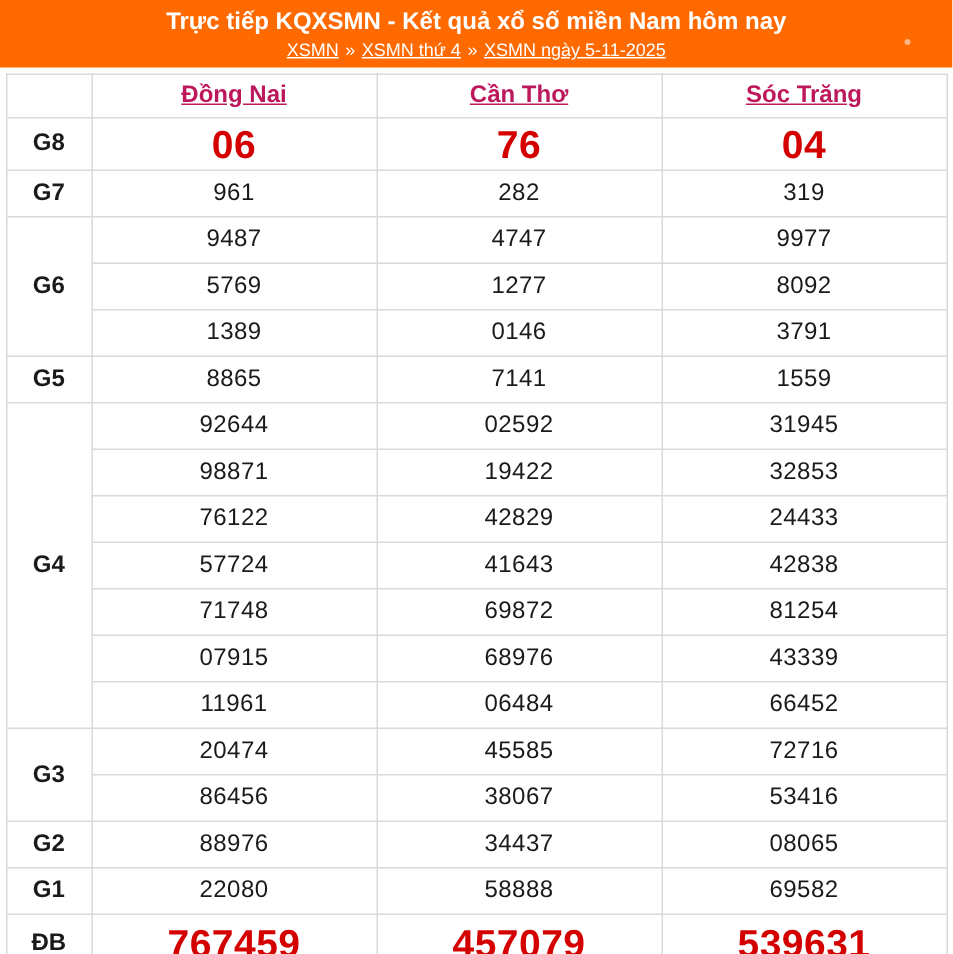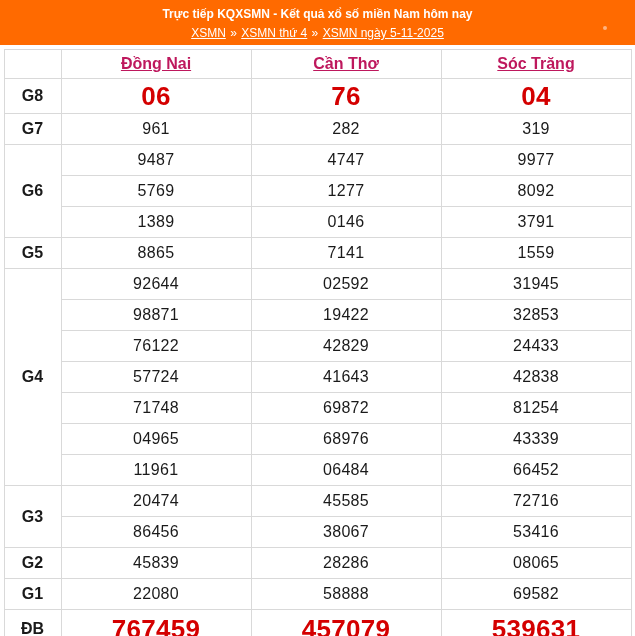--- a/index.html
+++ b/index.html
@@ -24,21 +24,21 @@
   .header {
     background: #ff6a00;
     color: #ffffff;
     text-align: center;
     padding: 6px 0 7px 0;
     height: 45px;
     box-sizing: border-box;
     position: relative;
   }
   .header-title {
-    font-size: 12px;
+    font-size: 16px;
     font-weight: bold;
     line-height: 17px;
     color: #ffffff;
   }
   .breadcrumb {
     font-size: 12px;
     line-height: 16px;
     margin-top: 2px;
     color: #ffffff;
   }
@@ -198,21 +198,21 @@
           <td class="num">57724</td>
           <td class="num">41643</td>
           <td class="num">42838</td>
         </tr>
         <tr class="r">
           <td class="num">71748</td>
           <td class="num">69872</td>
           <td class="num">81254</td>
         </tr>
         <tr class="r">
-          <td class="num">04965</td>
+          <td class="num">07915</td>
           <td class="num">68976</td>
           <td class="num">43339</td>
         </tr>
         <tr class="r">
           <td class="num">11961</td>
           <td class="num">06484</td>
           <td class="num">66452</td>
         </tr>
         <tr class="r">
           <td class="label" rowspan="2">G3</td>
@@ -220,22 +220,22 @@
           <td class="num">45585</td>
           <td class="num">72716</td>
         </tr>
         <tr class="r">
           <td class="num">86456</td>
           <td class="num">38067</td>
           <td class="num">53416</td>
         </tr>
         <tr class="r">
           <td class="label" rowspan="1">G2</td>
-          <td class="num">45839</td>
-          <td class="num">28286</td>
+          <td class="num">88976</td>
+          <td class="num">34437</td>
           <td class="num">08065</td>
         </tr>
         <tr class="r">
           <td class="label" rowspan="1">G1</td>
           <td class="num">22080</td>
           <td class="num">58888</td>
           <td class="num">69582</td>
         </tr>
         <tr class="row-db">
           <td class="label" rowspan="1">ĐB</td>

